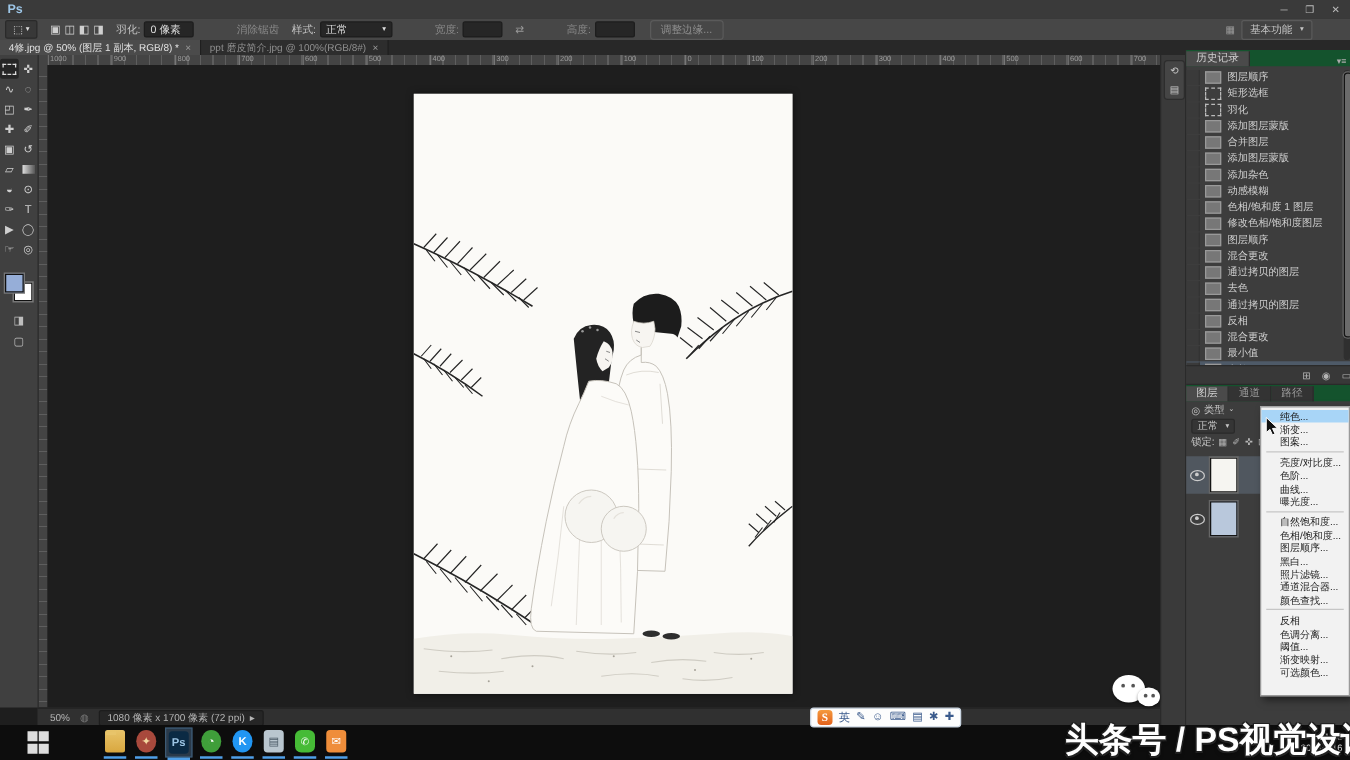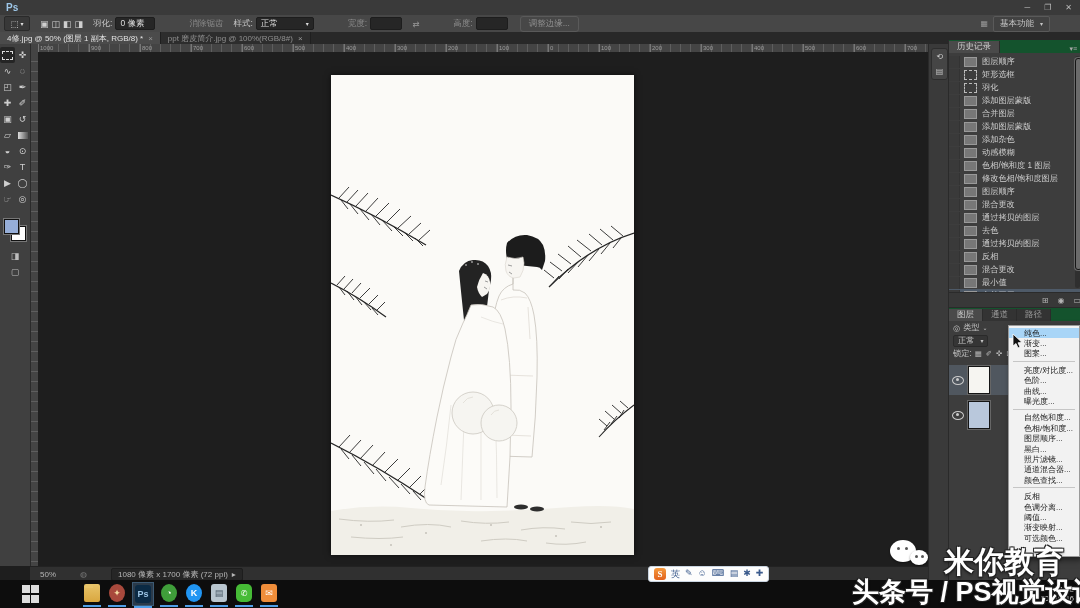--- a/index.html
+++ b/index.html
@@ -42,21 +42,21 @@
   .tool .marq{width:9px;height:7px;border:1px dashed #ddd;}
   .tool .grad{width:10px;height:7px;background:linear-gradient(to right,#ddd,#555);}
   .swatches{position:relative;margin:12px 0 0 4px;width:22px;height:22px;}
   .sw{position:absolute;width:13px;height:13px;border:1px solid #111;box-shadow:0 0 0 1px #777;}
   .sw.fg{left:0;top:0;z-index:2;}
   .sw.bg{right:0;bottom:0;}
   .tool-extra{margin-top:10px;display:flex;flex-direction:column;gap:6px;align-items:center;font-size:9px;color:#bdbdbd;}
   
   .pasteboard{left:38px;top:52px;width:890px;height:514px;background:#1e1e1e;}
   .doc{position:absolute;left:293px;top:23px;width:303px;height:480px;background:#fbfaf7;box-shadow:0 0 6px rgba(0,0,0,.6);}
-  .statusbar{left:30px;top:566px;width:898px;height:14px;background:#303030;display:flex;align-items:center;font-size:8px;color:#b5b5b5;gap:24px;border-top:1px solid #222;}
+  .statusbar{left:30px;top:566px;width:898px;height:14px;background:#303030;display:flex;align-items:center;font-size:8px;color:#b5b5b5;gap:8px;border-top:1px solid #222;}
   .statusbar .zoom{margin-left:10px;}
   .statusbar .pill{background:#262626;border:1px solid #1d1d1d;padding:0 6px;height:11px;display:flex;align-items:center;gap:4px;border-radius:2px;}
   
   .dockstrip{left:928px;top:44px;width:20px;height:536px;background:#3a3a3a;border-left:1px solid #2a2a2a;}
   .dockbtn{margin:4px 2px;width:15px;border:1px solid #2d2d2d;border-radius:3px;background:#454545;display:flex;flex-direction:column;align-items:center;padding:3px 0;gap:6px;font-size:8px;color:#c9c9c9;}
   
   .rightcol{left:948px;top:40px;width:132px;height:540px;background:#3d3d3d;border-left:1px solid #2a2a2a;}
   .phead{height:13px;background:#14532d;display:flex;align-items:flex-end;font-size:8.5px;color:#d0d0d0;}
   .ptab{height:12px;display:flex;align-items:center;padding:0 8px;background:#4a4a4a;border-right:1px solid #2b2b2b;}
   .ptab.off{background:#333;color:#9a9a9a;}
@@ -696,16 +696,15 @@
   <div class="abs wxlogo">
     <span class="bub big">
         <i class="l"></i>
         <i class="r"></i>
       </span>
     <span class="bub small">
         <i class="l"></i>
         <i class="r"></i>
       </span>
   </div>
-  <div class="abs wm wm1">米你教育</div>
   <div class="abs wm wm2">头条号 / PS视觉设计</div>
 
 </div>
 
 </body></html>

